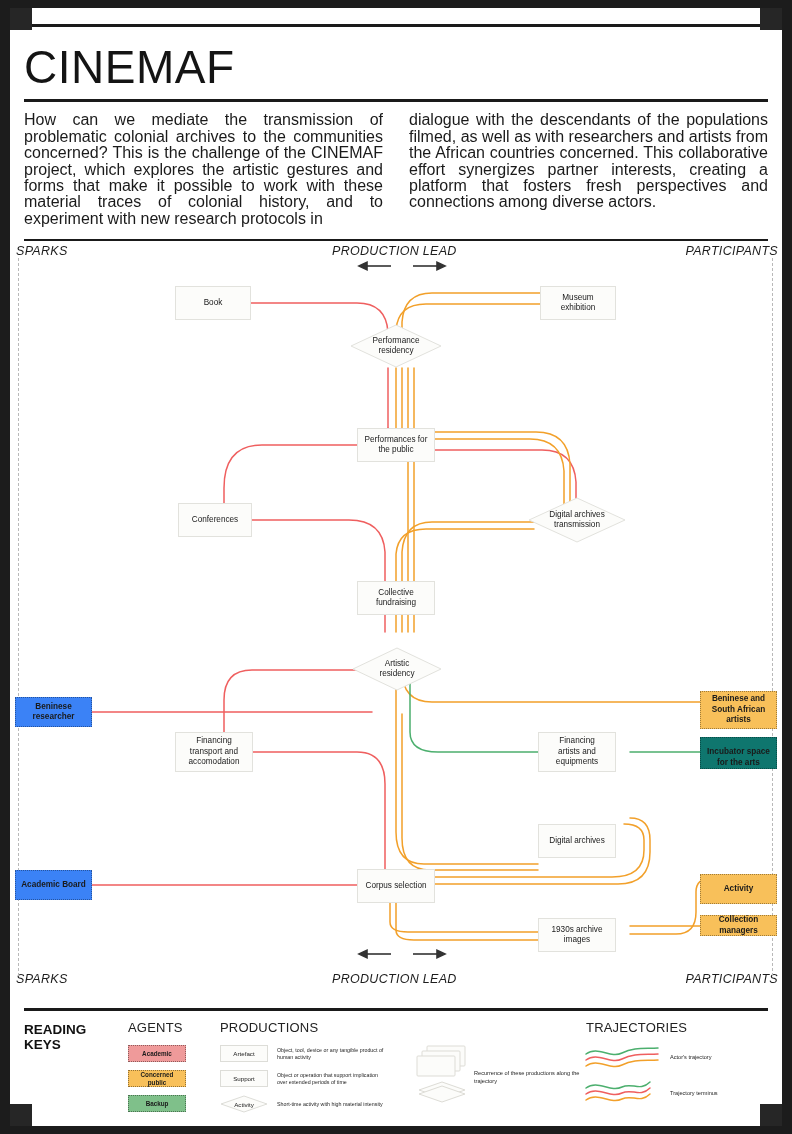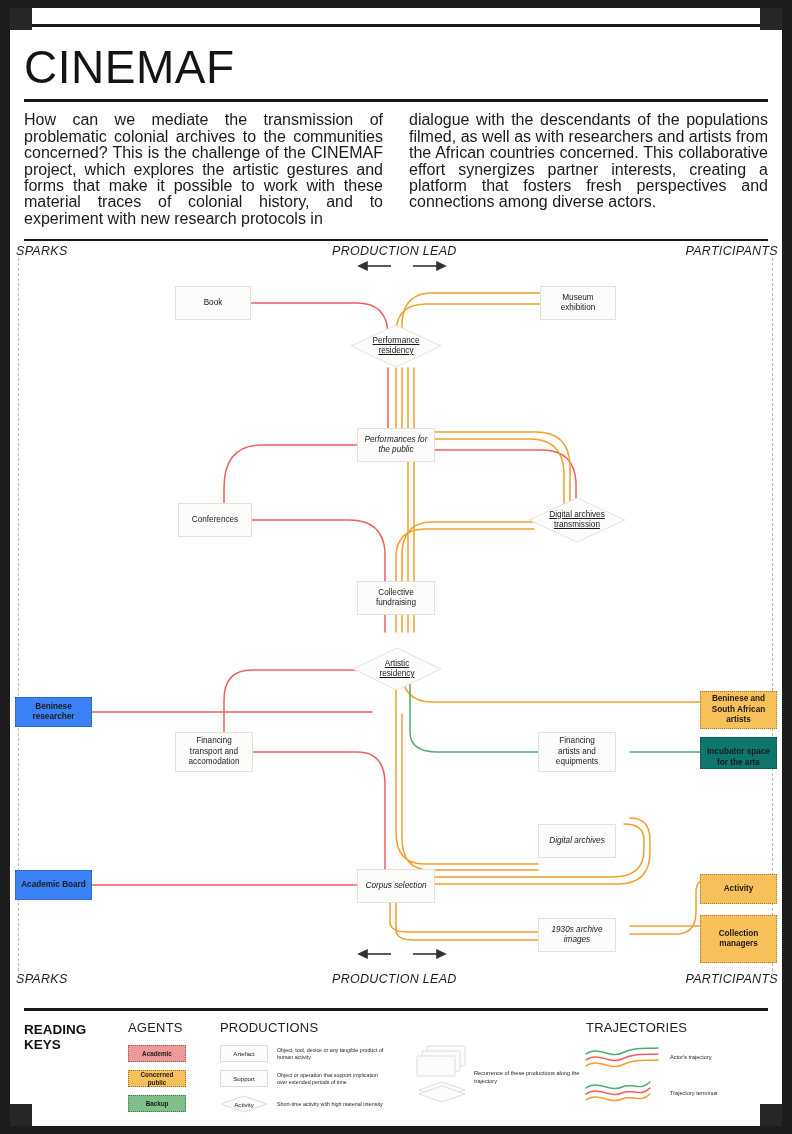--- a/index.html
+++ b/index.html
@@ -36,30 +36,30 @@
   .arrows svg{display:block;}
 
   #canvas{position:absolute;left:0;top:0;width:768px;height:770px;}
 
   
   .node{position:absolute;box-sizing:border-box;display:flex;align-items:center;
         justify-content:center;text-align:center;font-size:8.2px;line-height:10.5px;
         color:#1a1a1a;z-index:20;}
   .node.rect{background:#fcfcfa;border:1px solid #e2e2dd;}
   .node.artefact{font-style:normal;font-weight:400;}
-  .node.support{font-style:italic;}
+  .node.support{}
   .node.agent{border:1px dotted rgba(0,0,0,.35);font-weight:700;font-size:8.2px;}
   .node.agent.academic{background:#3b82f6;}
   .node.agent.public{background:#f8c05a;}
   .node.agent.backup{background:#0f766e;align-items:flex-end;}
   .diamond{position:absolute;z-index:20;}
   .diamond .dshape{position:absolute;left:0;top:0;width:100%;height:100%;}
   .diamond .dtext{position:absolute;left:0;top:0;width:100%;height:100%;
                   display:flex;align-items:center;justify-content:center;text-align:center;
-                  font-size:8.2px;line-height:10.5px;color:#1a1a1a;text-decoration:underline;}
+                  font-size:8.2px;line-height:10.5px;color:#1a1a1a;}
 
   
   #legend{position:absolute;left:24px;top:1008px;width:744px;height:112px;}
   #legend .lrule{height:3px;background:#1a1a1a;width:100%;}
   .lg-title{font-size:13.5px;font-weight:700;line-height:15px;color:#111;}
   .lg-h{font-size:13px;font-weight:400;color:#222;letter-spacing:.2px;}
   .chip{width:58px;height:17px;display:flex;align-items:center;justify-content:center;
         font-size:6.3px;font-weight:700;text-align:center;line-height:7.4px;
         border:1px dotted rgba(0,0,0,.4);box-sizing:border-box;color:#1a1a1a;}
   .chip.academic{background:#ef9a9a;}
@@ -244,21 +244,21 @@
         </div>
         <div class="node rect support" style="left: 345px; top: 637px; width: 78px; height: 34px;">
           <span>Corpus selection</span>
         </div>
         <div class="node agent public" style="left: 688px; top: 642px; width: 77px; height: 30px;">
           <span>Activity</span>
         </div>
         <div class="node rect support" style="left: 526px; top: 686px; width: 78px; height: 34px;">
           <span>1930s archive<br>images</span>
         </div>
-        <div class="node agent public" style="left: 688px; top: 683px; width: 77px; height: 48px;">
+        <div class="node agent public" style="left: 688px; top: 683px; width: 77px; height: 21px;">
           <span>Collection<br>managers</span>
         </div>
       </div>
   </div>
 
   <div id="legend">
     <div class="lrule"></div>
 
     <div style="position:absolute;left:0;top:14px;">
       <div class="lg-title" id="rk-title">READING<br>KEYS</div>

